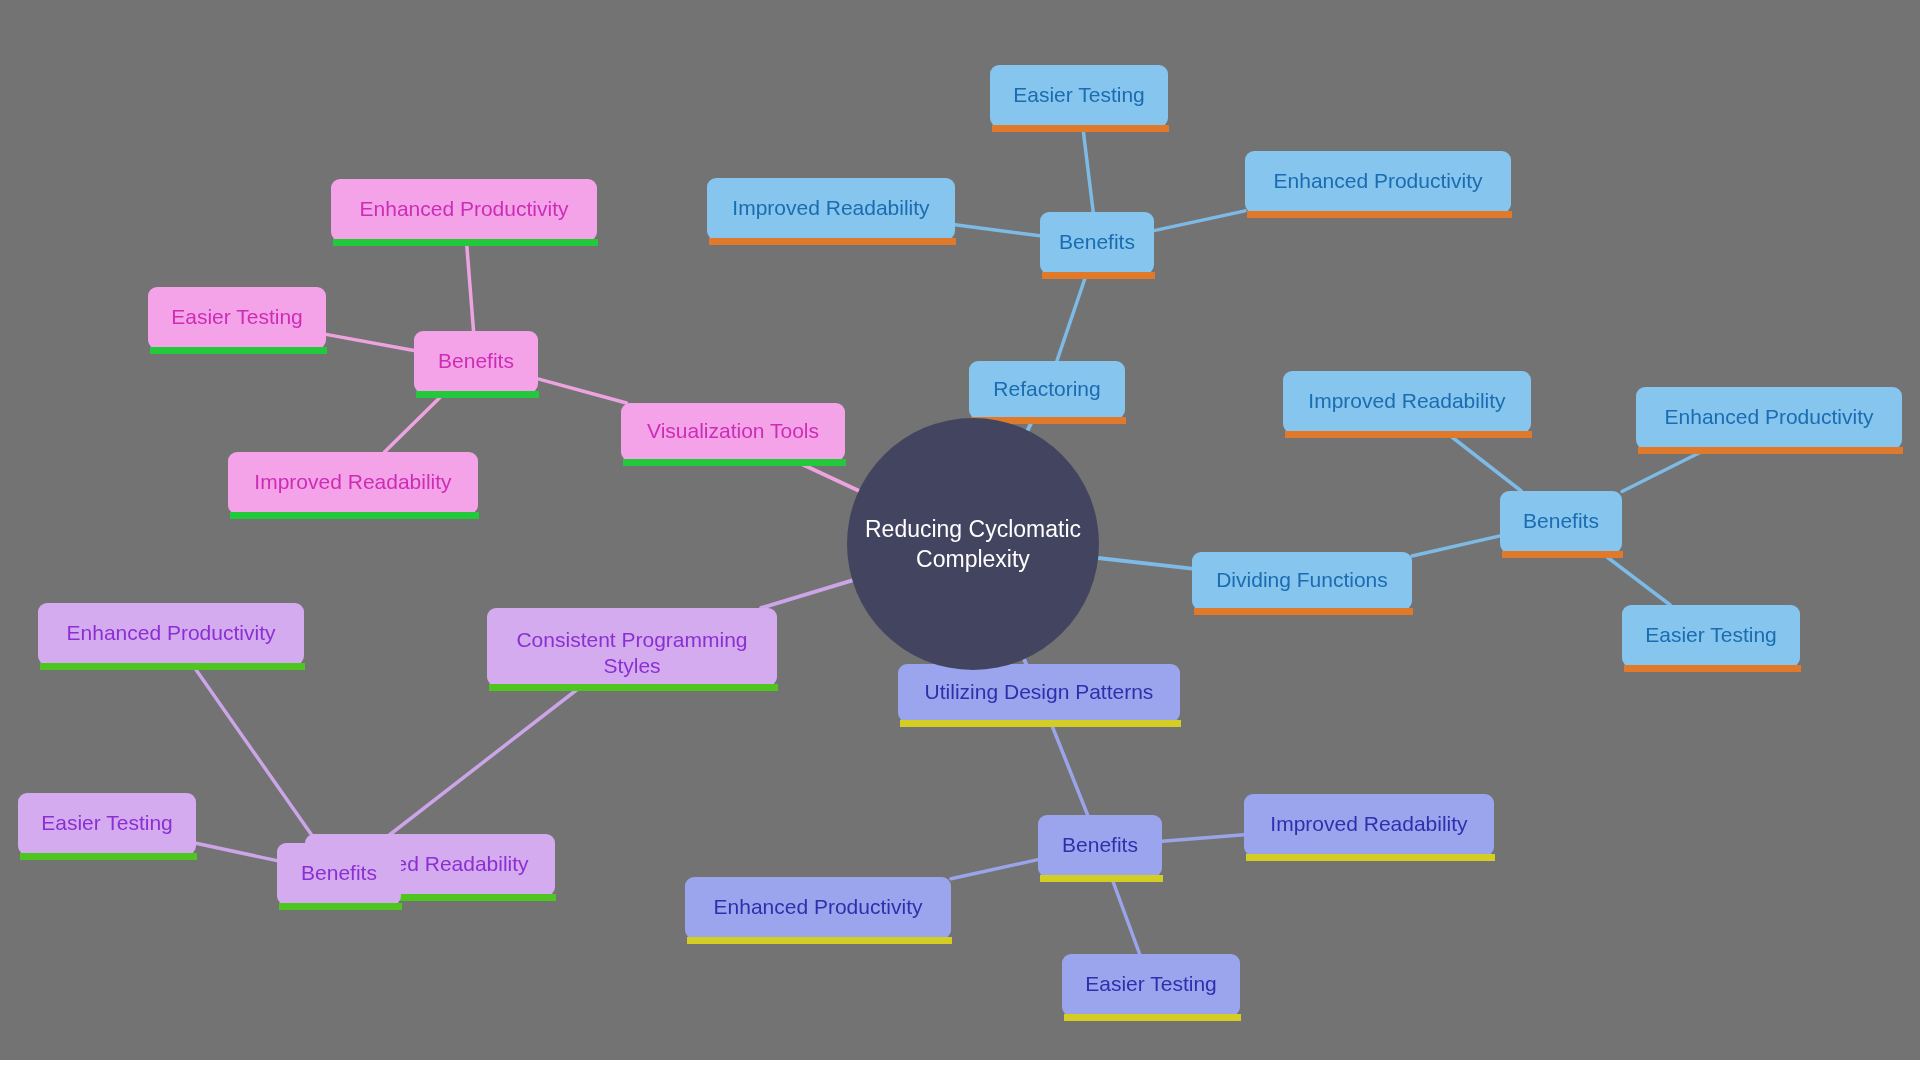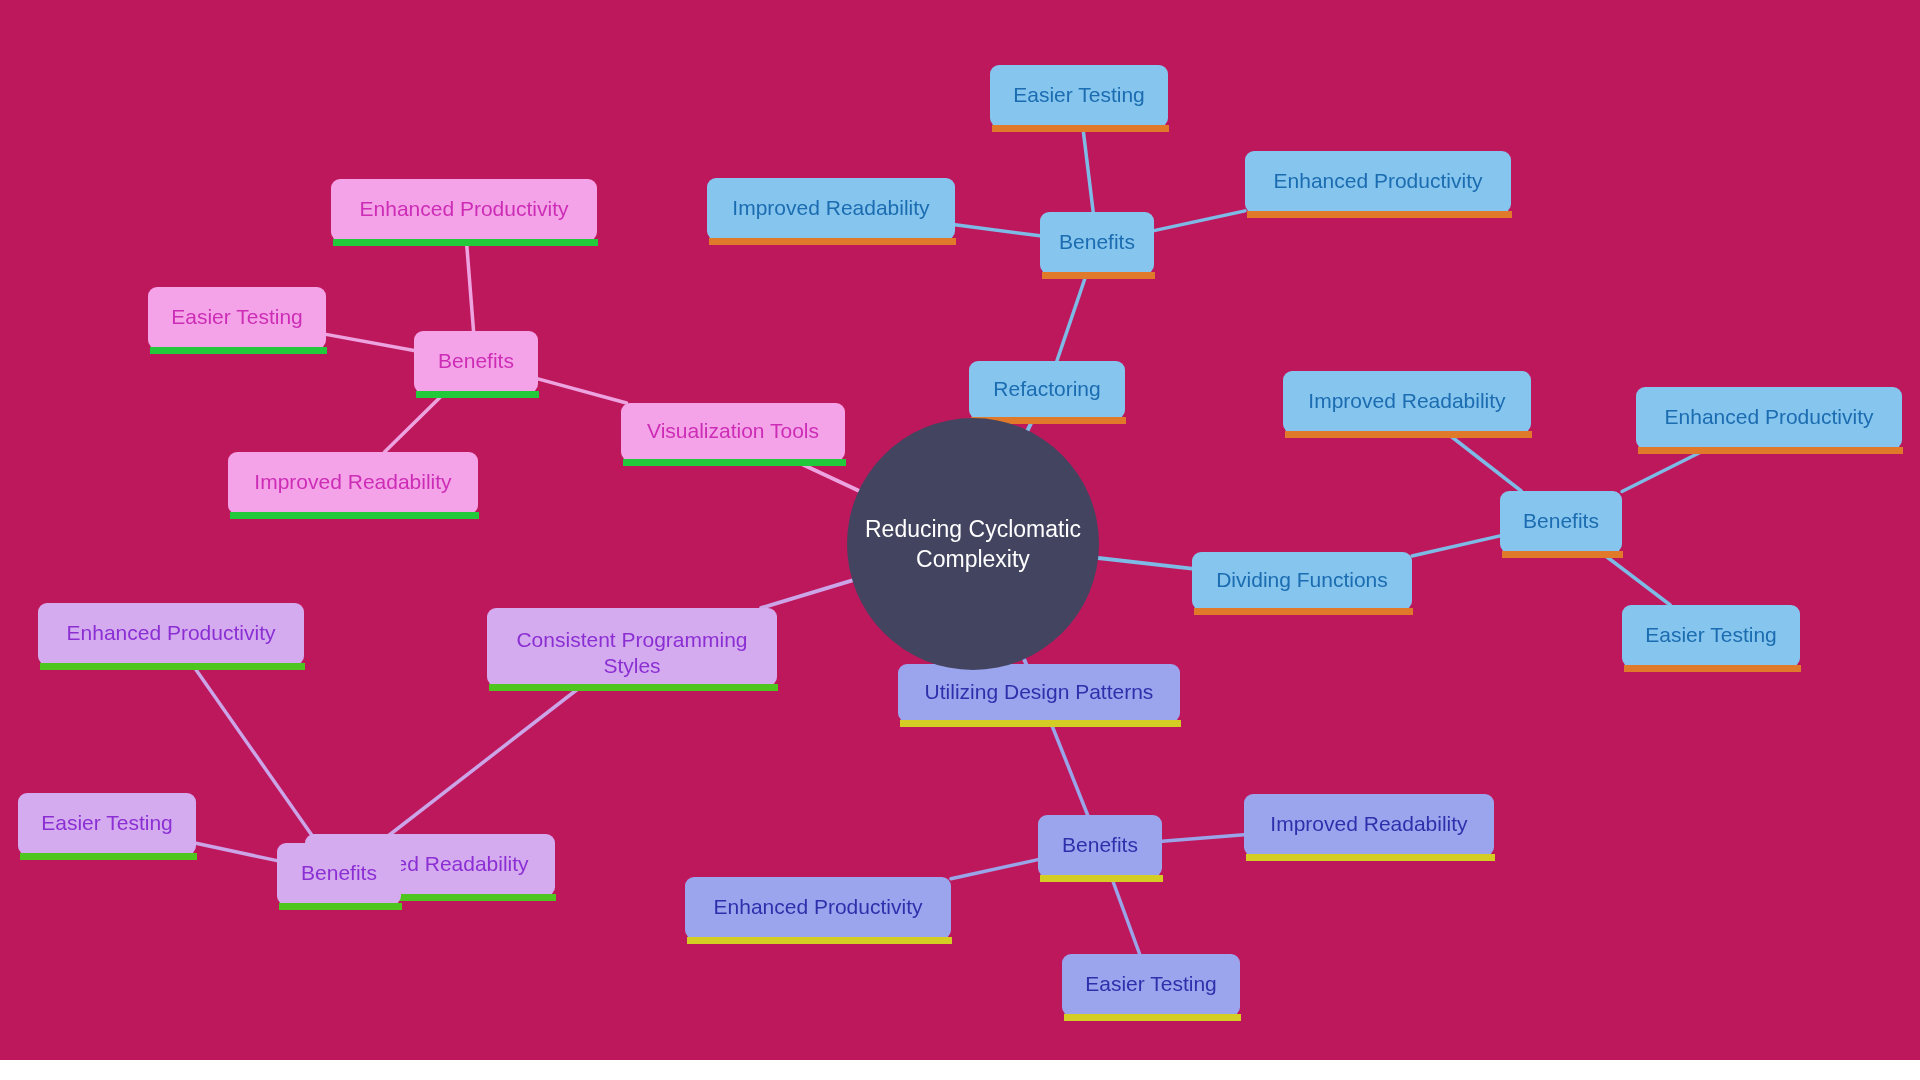--- a/index.html
+++ b/index.html
@@ -11,21 +11,21 @@
   body {
     width: 1920px;
     height: 1080px;
     overflow: hidden;
     font-family: "Liberation Sans", "DejaVu Sans", sans-serif;
   }
   #mindmap-root {
     position: relative;
     width: 1920px;
     height: 1060px;
-    background: #be185d;
+    background: #737373;
   }
   svg#mindmap-canvas {
     position: absolute;
     left: 0;
     top: 0;
     width: 1920px;
     height: 1080px;
     display: block;
   }
   .edge-line {

